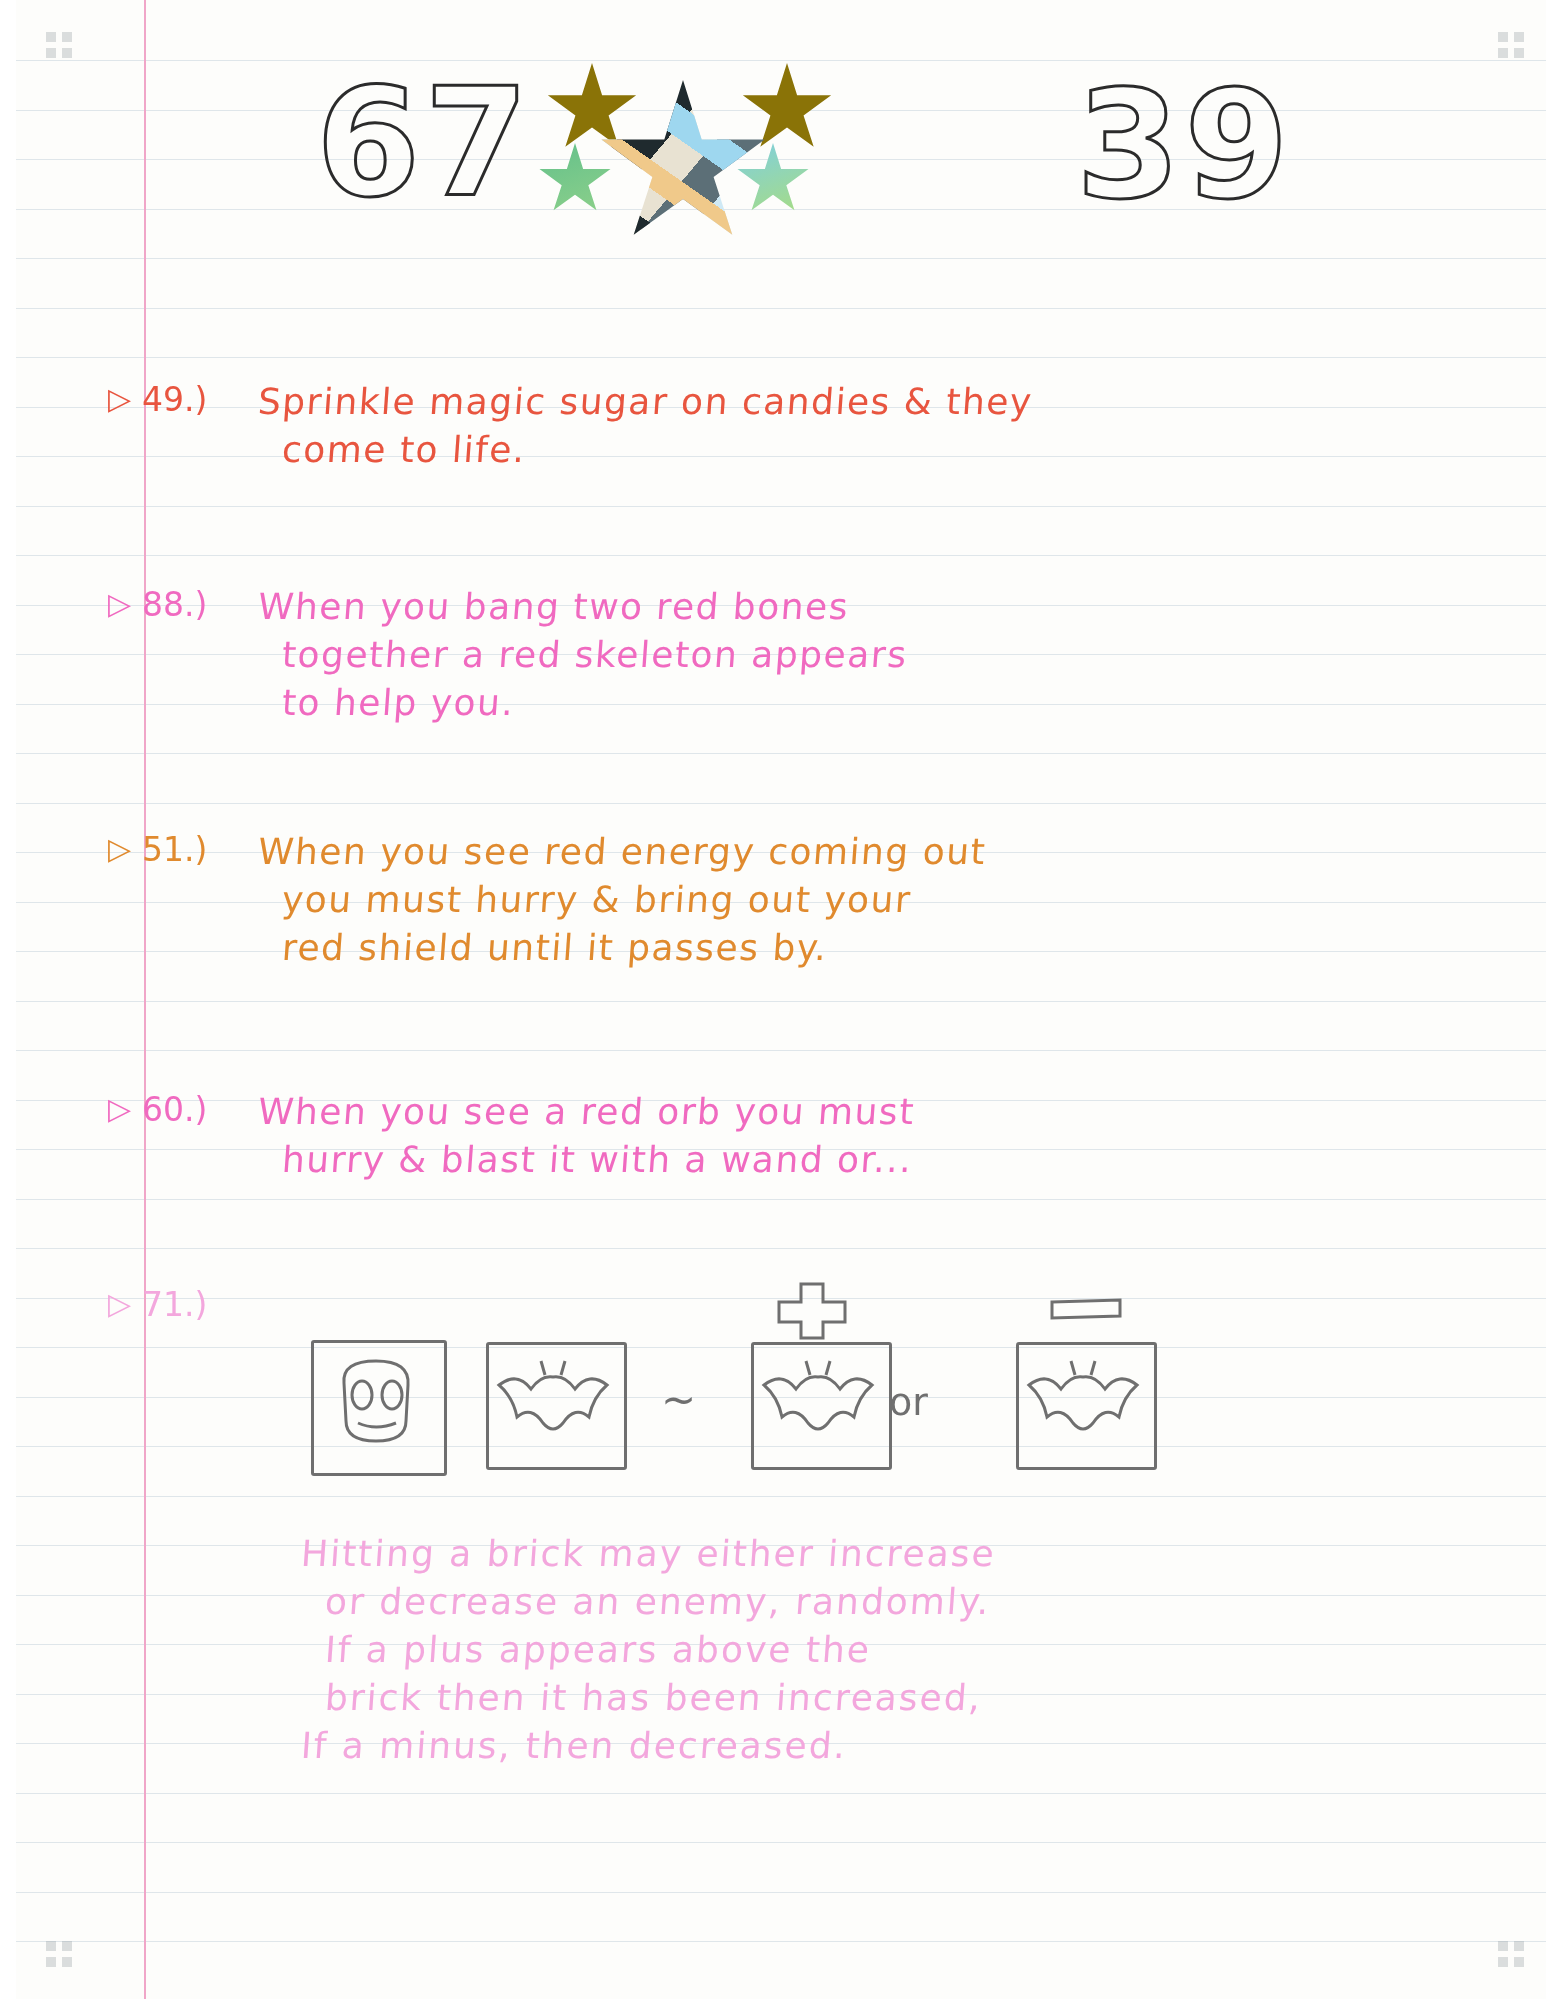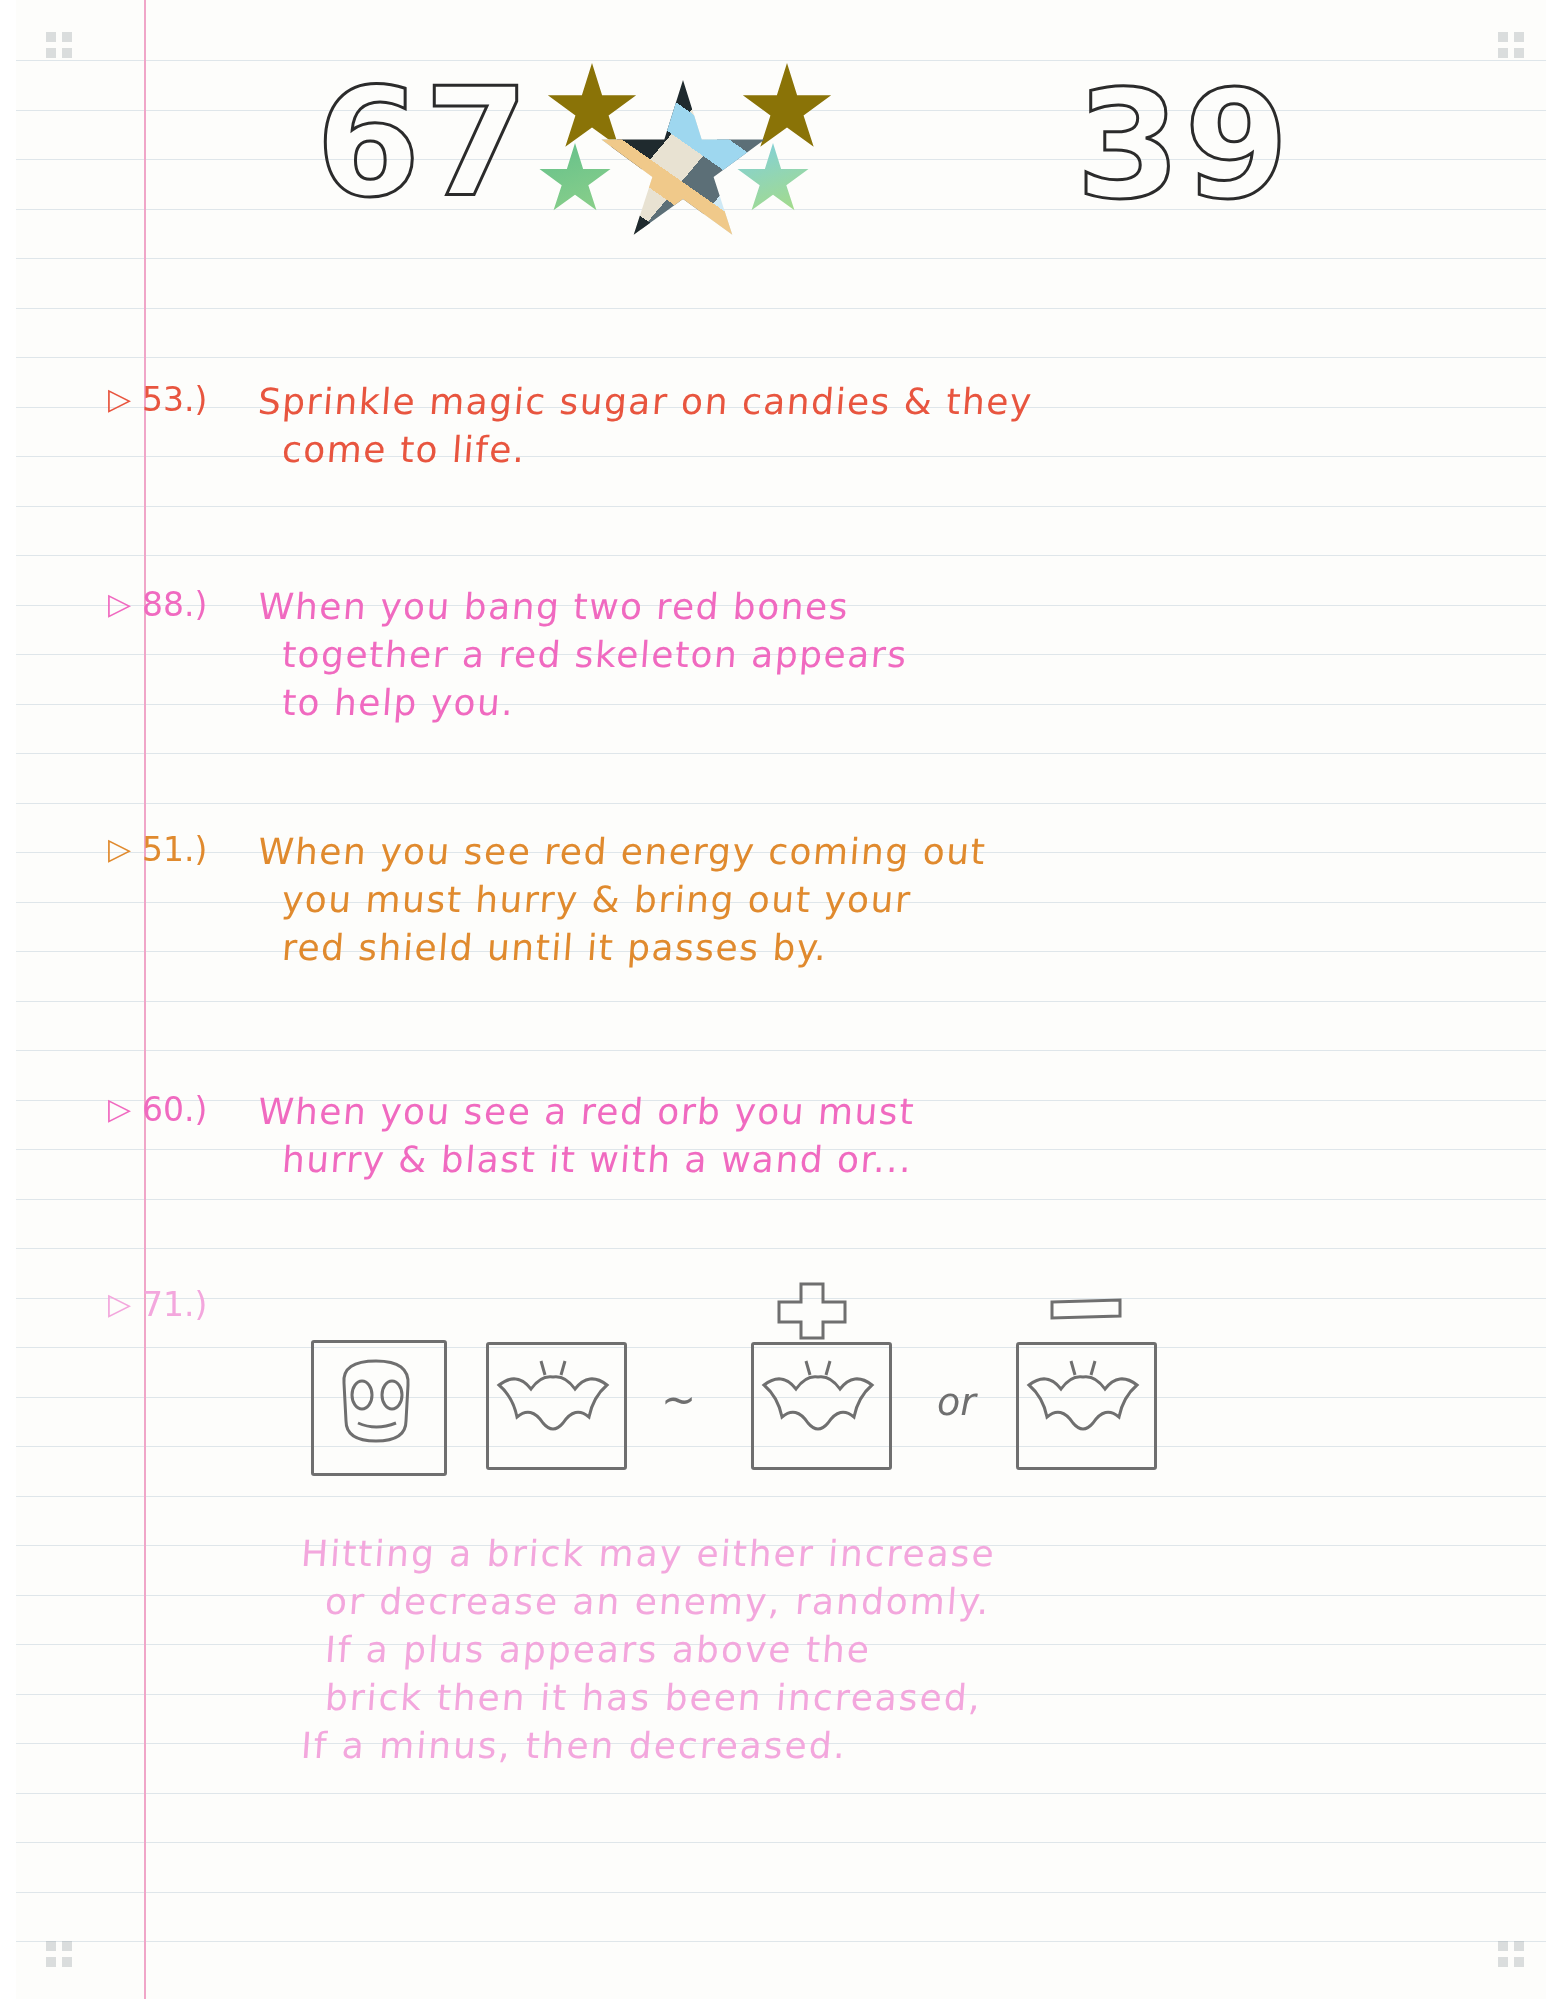--- a/index.html
+++ b/index.html
@@ -241,21 +241,21 @@
     <div class="star-sticker" id="star-gold-1"></div>
     <div class="star-sticker" id="star-gold-2"></div>
     <div class="star-sticker" id="star-green-1"></div>
     <div class="star-sticker" id="star-green-2"></div>
     <div class="star-sticker" id="star-geo"></div>
     <div class="bignum" id="num-right">39</div>
   </div>
 
   <div class="entry" id="entry-67">
     <div class="marker">▷</div>
-    <div class="num">53.)</div>
+    <div class="num">49.)</div>
     <div class="lines">
       <div class="hline">Sprinkle magic sugar on candies &amp; they</div>
       <div class="hline indent">come to life.</div>
     </div>
   </div>
 
   <div class="entry" id="entry-68">
     <div class="marker">▷</div>
     <div class="num">88.)</div>
     <div class="lines">
@@ -315,21 +315,21 @@
       </svg>
     </div>
 
     <div class="brick" style="left:440px; top:62px; width:135px; height:122px;">
       <svg width="129" height="116" viewBox="0 0 129 116">
         <path d="M10 40 Q28 26 42 44 Q52 30 64 32 Q76 30 86 44 Q100 26 118 40 Q104 52 100 72 Q86 60 74 78 Q64 90 54 78 Q42 60 28 72 Q24 52 10 40 Z" fill="none" stroke="#6f6f6f" stroke-width="3"></path>
         <path d="M56 30 L52 16 M72 30 L76 16" fill="none" stroke="#6f6f6f" stroke-width="3"></path>
       </svg>
     </div>
 
-    <div class="orword" style="left:626px; top:100px;font-style:italic;">or</div>
+    <div class="orword" style="left:578px; top:100px;">or</div>
 
     <div class="sign" style="left:735px; top:12px; font-size:0;">
       <svg width="80" height="36" viewBox="0 0 80 36">
         <path d="M6 10 L74 8 L74 24 L6 26 Z" fill="none" stroke="#6f6f6f" stroke-width="3"></path>
       </svg>
     </div>
 
     <div class="brick" style="left:705px; top:62px; width:135px; height:122px;">
       <svg width="129" height="116" viewBox="0 0 129 116">
         <path d="M10 40 Q28 26 42 44 Q52 30 64 32 Q76 30 86 44 Q100 26 118 40 Q104 52 100 72 Q86 60 74 78 Q64 90 54 78 Q42 60 28 72 Q24 52 10 40 Z" fill="none" stroke="#6f6f6f" stroke-width="3"></path>

